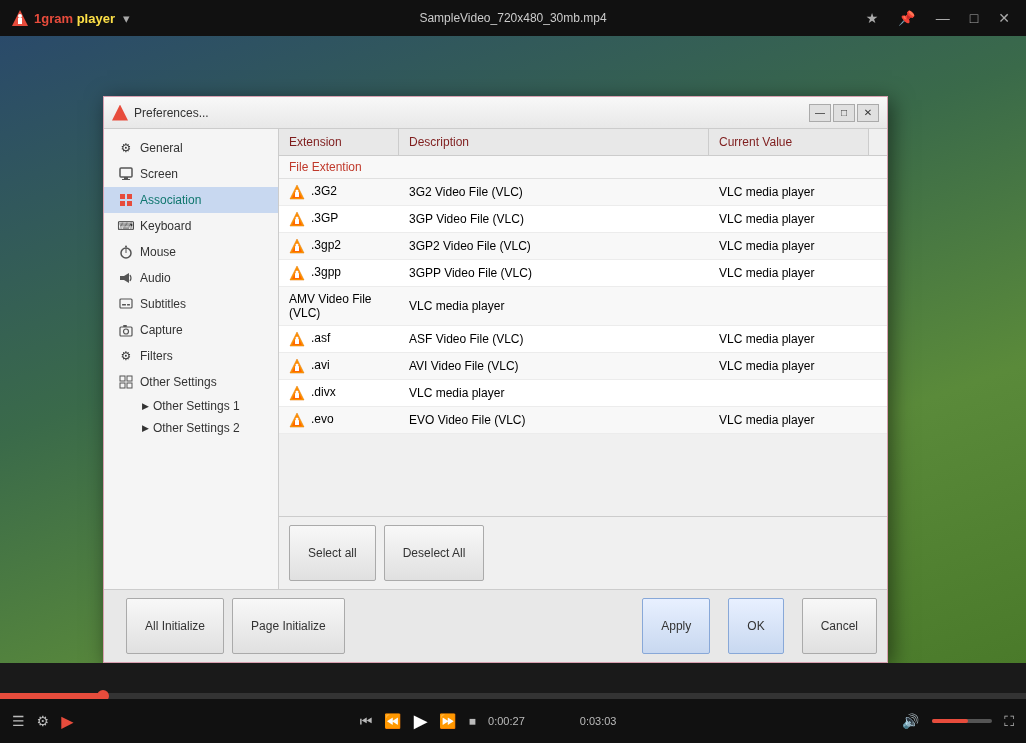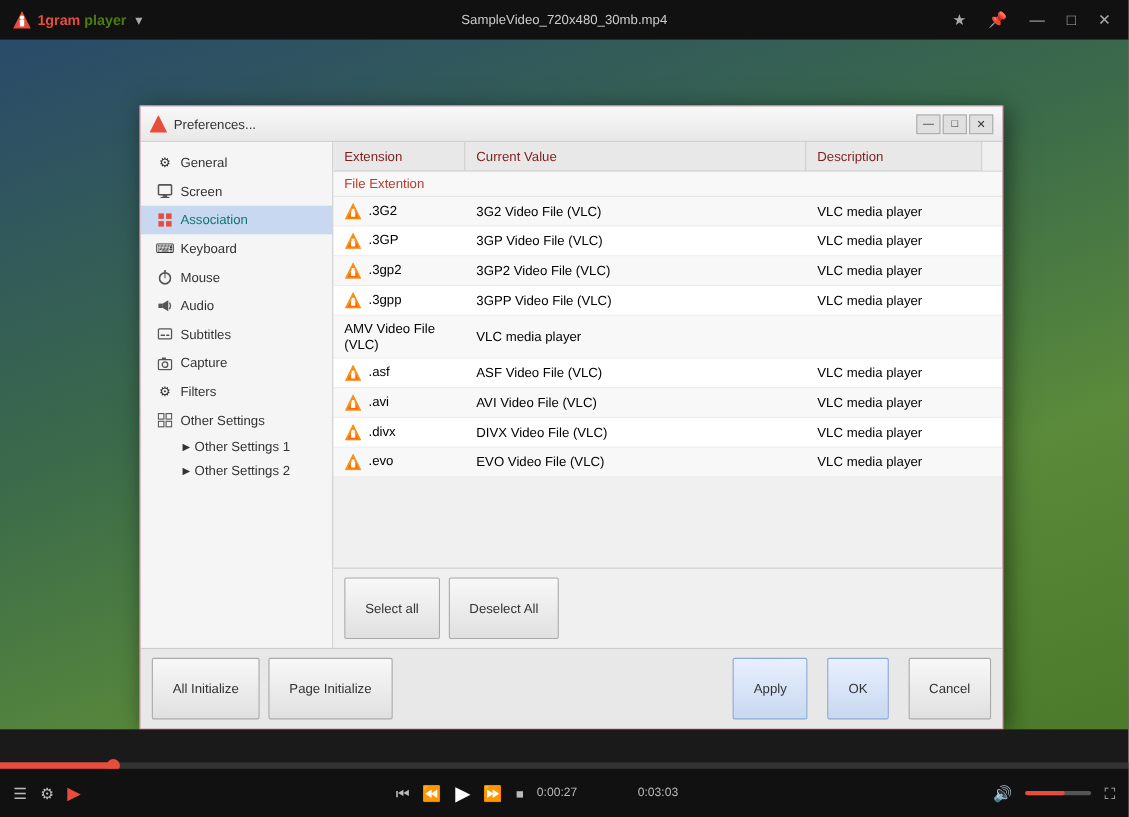--- a/index.html
+++ b/index.html
@@ -31,21 +31,21 @@
       display: flex;
       align-items: center;
       gap: 4px;
     }
     .logo-text {
       color: #fff;
       font-size: 13px;
       font-weight: bold;
     }
     .logo-text span.gram { color: #e74c3c; }
-    .logo-text span.player { color: #4d7c0f; }
+    .logo-text span.player { color: #fde047; }
     .title-bar-center {
       color: #ccc;
       font-size: 12px;
       position: absolute;
       left: 50%;
       transform: translateX(-50%);
     }
     .title-bar-right {
       display: flex;
       align-items: center;
@@ -137,21 +137,21 @@
       width: 60%;
       height: 100%;
       background: #e74c3c;
       border-radius: 2px;
     }
 
     
     .preferences-dialog {
       position: absolute;
       top: 60px;
-      left: 127px;
+      left: 103px;
       width: 785px;
       background: #f0f0f0;
       border: 1px solid #aaa;
       box-shadow: 4px 4px 20px rgba(0,0,0,0.5);
       display: flex;
       flex-direction: column;
     }
     .dialog-title-bar {
       background: linear-gradient(to bottom, #f8f8f8, #e8e8e8);
       border-bottom: 1px solid #ccc;
@@ -325,20 +325,21 @@
       display: flex;
       justify-content: space-between;
       align-items: center;
       padding: 8px 10px;
       border-top: 1px solid #ccc;
       background: #e8e8e8;
     }
     .footer-left {
       display: flex;
       gap: 8px;
+      margin-left: 12px;
     }
     .footer-right {
       display: flex;
       gap: 18px;
     }
     .dlg-btn {
       padding: 20px 18px;
       background: linear-gradient(to bottom, #f8f8f8, #e0e0e0);
       border: 1px solid #aaa;
       border-radius: 2px;
@@ -496,22 +497,22 @@
             <span>Other Settings 2</span>
           </div>
         </div>
       </div>
 
       <div class="main-content">
         <div class="table-area">
 
           <div class="table-header">
             <div class="th-cell">Extension</div>
+            <div class="th-cell">Description</div>
             <div class="th-cell">Current Value</div>
-            <div class="th-cell">Description</div>
             <div class="th-cell scrollbar-col"></div>
           </div>
 
           <div class="table-body">
             <div class="file-ext-header">File Extention</div>
 
           <div class="table-row">
       <div class="td-cell">
         <span class="ext-icon">
         <svg width="16" height="16" viewBox="0 0 16 16">
@@ -610,21 +611,20 @@
         <span class="ext-icon">
         <svg width="16" height="16" viewBox="0 0 16 16">
           <polygon points="8,1 15,15 1,15" fill="#f90" stroke="#e07000" stroke-width="0.5"></polygon>
           <polygon points="8,4 13,14 3,14" fill="#ff6600"></polygon>
           <rect x="6" y="8" width="4" height="5" rx="0.5" fill="white"></rect>
           <circle cx="8" cy="7" r="1.5" fill="white"></circle>
         </svg>
       </span>
         <span>.divx</span>
       </div>
-      <div class="td-cell">DIVX Video File (VLC)</div>
       <div class="td-cell">VLC media player</div>
     </div>
               <div class="table-row">
       <div class="td-cell">
         <span class="ext-icon">
         <svg width="16" height="16" viewBox="0 0 16 16">
           <polygon points="8,1 15,15 1,15" fill="#f90" stroke="#e07000" stroke-width="0.5"></polygon>
           <polygon points="8,4 13,14 3,14" fill="#ff6600"></polygon>
           <rect x="6" y="8" width="4" height="5" rx="0.5" fill="white"></rect>
           <circle cx="8" cy="7" r="1.5" fill="white"></circle>

